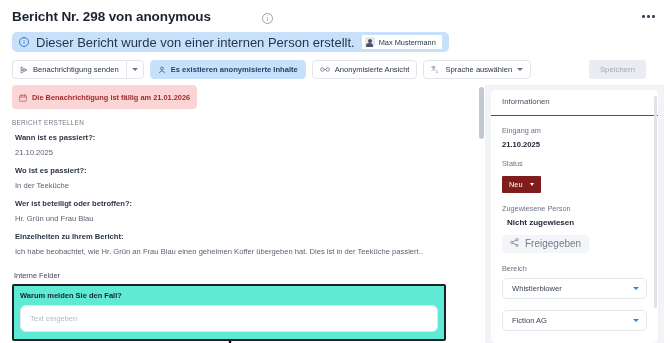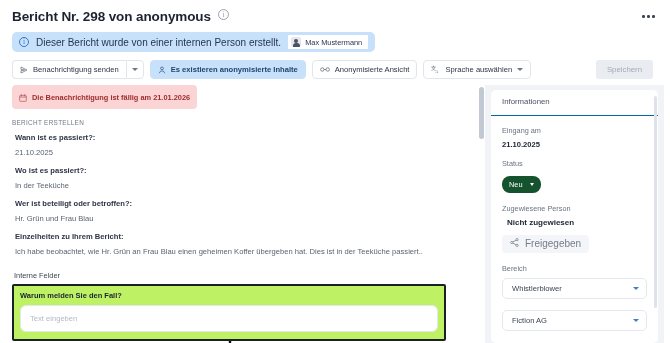--- a/index.html
+++ b/index.html
@@ -12,23 +12,24 @@
   .app {
     position: relative;
     width: 670px; height: 343px;
     background: #ffffff;
     display: flex;
     flex-direction: column;
   }
 
   
   .header {
-    display: flex; align-items: flex-start;
+    display: flex; align-items: flex-end;
     padding: 9px 12px 4px 12px;
     position: relative;
+    gap: 44px;
   }
   .page-title {
     font-size: 13.5px; font-weight: bold; color: #1b2230;
     letter-spacing: -0.1px;
   }
   .info-circle {
     width: 11px; height: 11px; border-radius: 50%;
     border: 1px solid #9aa4b2; color: #9aa4b2;
     font-size: 8px; line-height: 9px; text-align: center;
     margin-left: 7px; font-family: "Liberation Serif", serif;
@@ -49,21 +50,21 @@
     display: inline-flex; align-items: center; gap: 7px;
     background: #c7e1fb; border-radius: 5px;
     padding: 4px 7px; height: 20px;
   }
   .banner-icon {
     width: 10px; height: 10px; border-radius: 50%;
     border: 1px solid #3b78c3; color: #3b78c3;
     font-size: 7.5px; line-height: 8px; text-align: center;
     font-family: "Liberation Serif", serif; flex: 0 0 auto;
   }
-  .banner-text { font-size: 10px; color: #27364d; white-space: nowrap; text-align: right; }
+  .banner-text { font-size: 13px; color: #27364d; white-space: nowrap; text-align: right; }
   .chip-user {
     display: inline-flex; align-items: center; gap: 4px;
     background: #ffffff; border-radius: 0; padding: 2px 6px 2px 3px;
   }
   .avatar-mini {
     width: 10px; height: 10px; border-radius: 2px;
     background: #e4e8ee; position: relative; overflow: hidden;
     flex: 0 0 auto;
   }
   .avatar-mini::before {
@@ -95,21 +96,21 @@
   .btn.active-blue {
     background: #c7e1fb; border-color: #c7e1fb; color: #21456e;
     font-weight: bold;
   }
   .btn .ic { display: inline-flex; align-items: center; flex: 0 0 auto; }
   .caret {
     width: 0; height: 0; border-left: 3px solid transparent;
     border-right: 3px solid transparent; border-top: 3.4px solid #6b7684;
   }
   .save-btn {
-    margin-left: auto; margin-right: 5px;
+    margin-left: auto; margin-right: 12px;
     height: 19px; padding: 0 11px; border-radius: 3px;
     background: #e9ecf0; border: none; color: #a3abb7;
     font-size: 7.8px; cursor: default;
     display: inline-flex; align-items: center;
   }
 
   
   .body {
     display: flex; flex: 1; min-height: 0; margin-top: 6px;
   }
@@ -149,21 +150,21 @@
     width: 16px; height: 34px; pointer-events: none;
   }
 
   
   .internal-label {
     font-size: 7.4px; font-weight: normal; color: #3b4453;
     margin-top: 14px; margin-bottom: 4px; padding-left: 2px;
   }
   .highlight-box {
     border: 2px solid #1b1f26; border-radius: 2px;
-    background: #bef264; padding: 5px 6px 7px 6px;
+    background: #5eead4; padding: 5px 6px 7px 6px;
     width: 434px;
   }
   .field-title { font-size: 7.5px; font-weight: bold; color: #1b2230; margin-bottom: 5px; }
   .text-input {
     border: 1px solid #e4e8ee; border-radius: 6px;
     height: 27px; display: flex; align-items: center;
     padding: 0 9px; background: #ffffff;
   }
   .text-input span { font-size: 7.6px; color: #b3bac4; }
 
@@ -180,21 +181,21 @@
   }
   .side-head {
     font-size: 7.8px; color: #4a5263;
     padding-bottom: 9px; border-bottom: 1px solid #0369a1;
     margin: -2px -11px 10px -11px; padding-left: 11px;
   }
   .side-label { font-size: 7.3px; color: #6b7381; margin-bottom: 5px; }
   .side-value-bold { font-size: 7.6px; font-weight: bold; color: #1b2230; margin-bottom: 10px; }
   .status-pill {
     display: inline-flex; align-items: center; gap: 7px;
-    background: #14532d; color: #ffffff; border-radius: 8px;
+    background: #7f1d1d; color: #ffffff; border-radius: 1px;
     height: 17px; padding: 0 7px; font-size: 7.4px;
     margin-bottom: 11px; cursor: pointer;
   }
   .pill-caret {
     width: 0; height: 0; border-left: 2.8px solid transparent;
     border-right: 2.8px solid transparent; border-top: 3.2px solid #ffffff;
   }
   .assignee { font-size: 8px; font-weight: bold; color: #1b2230; margin: 3px 0 6px 5px; }
   .share-btn {
     display: inline-flex; align-items: center; gap: 6px;

